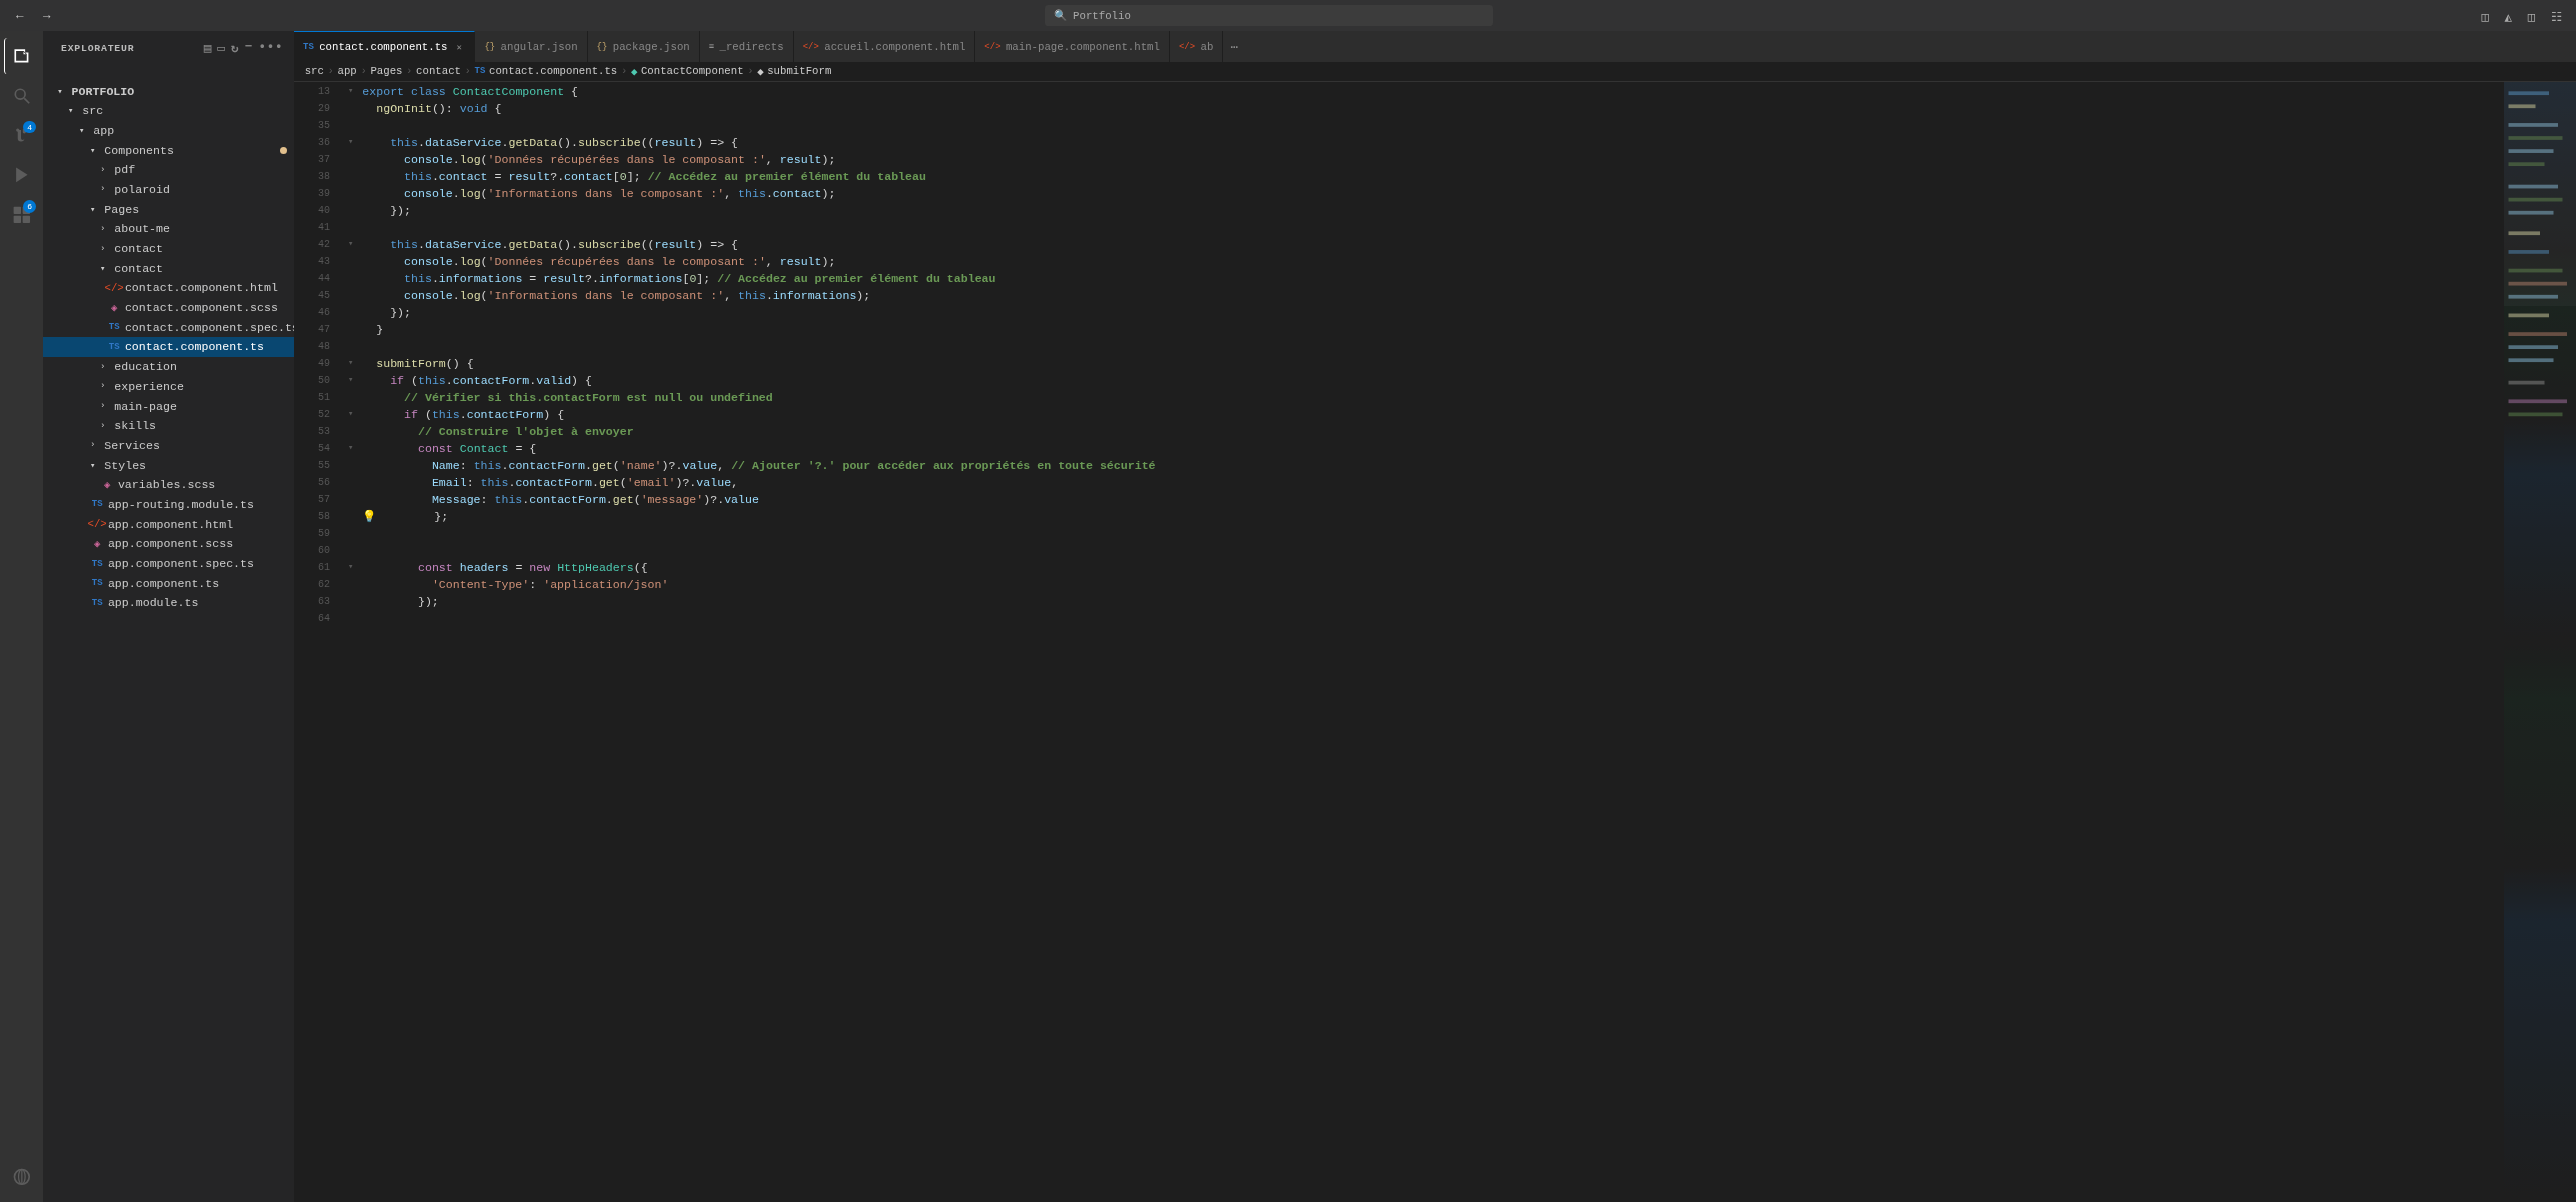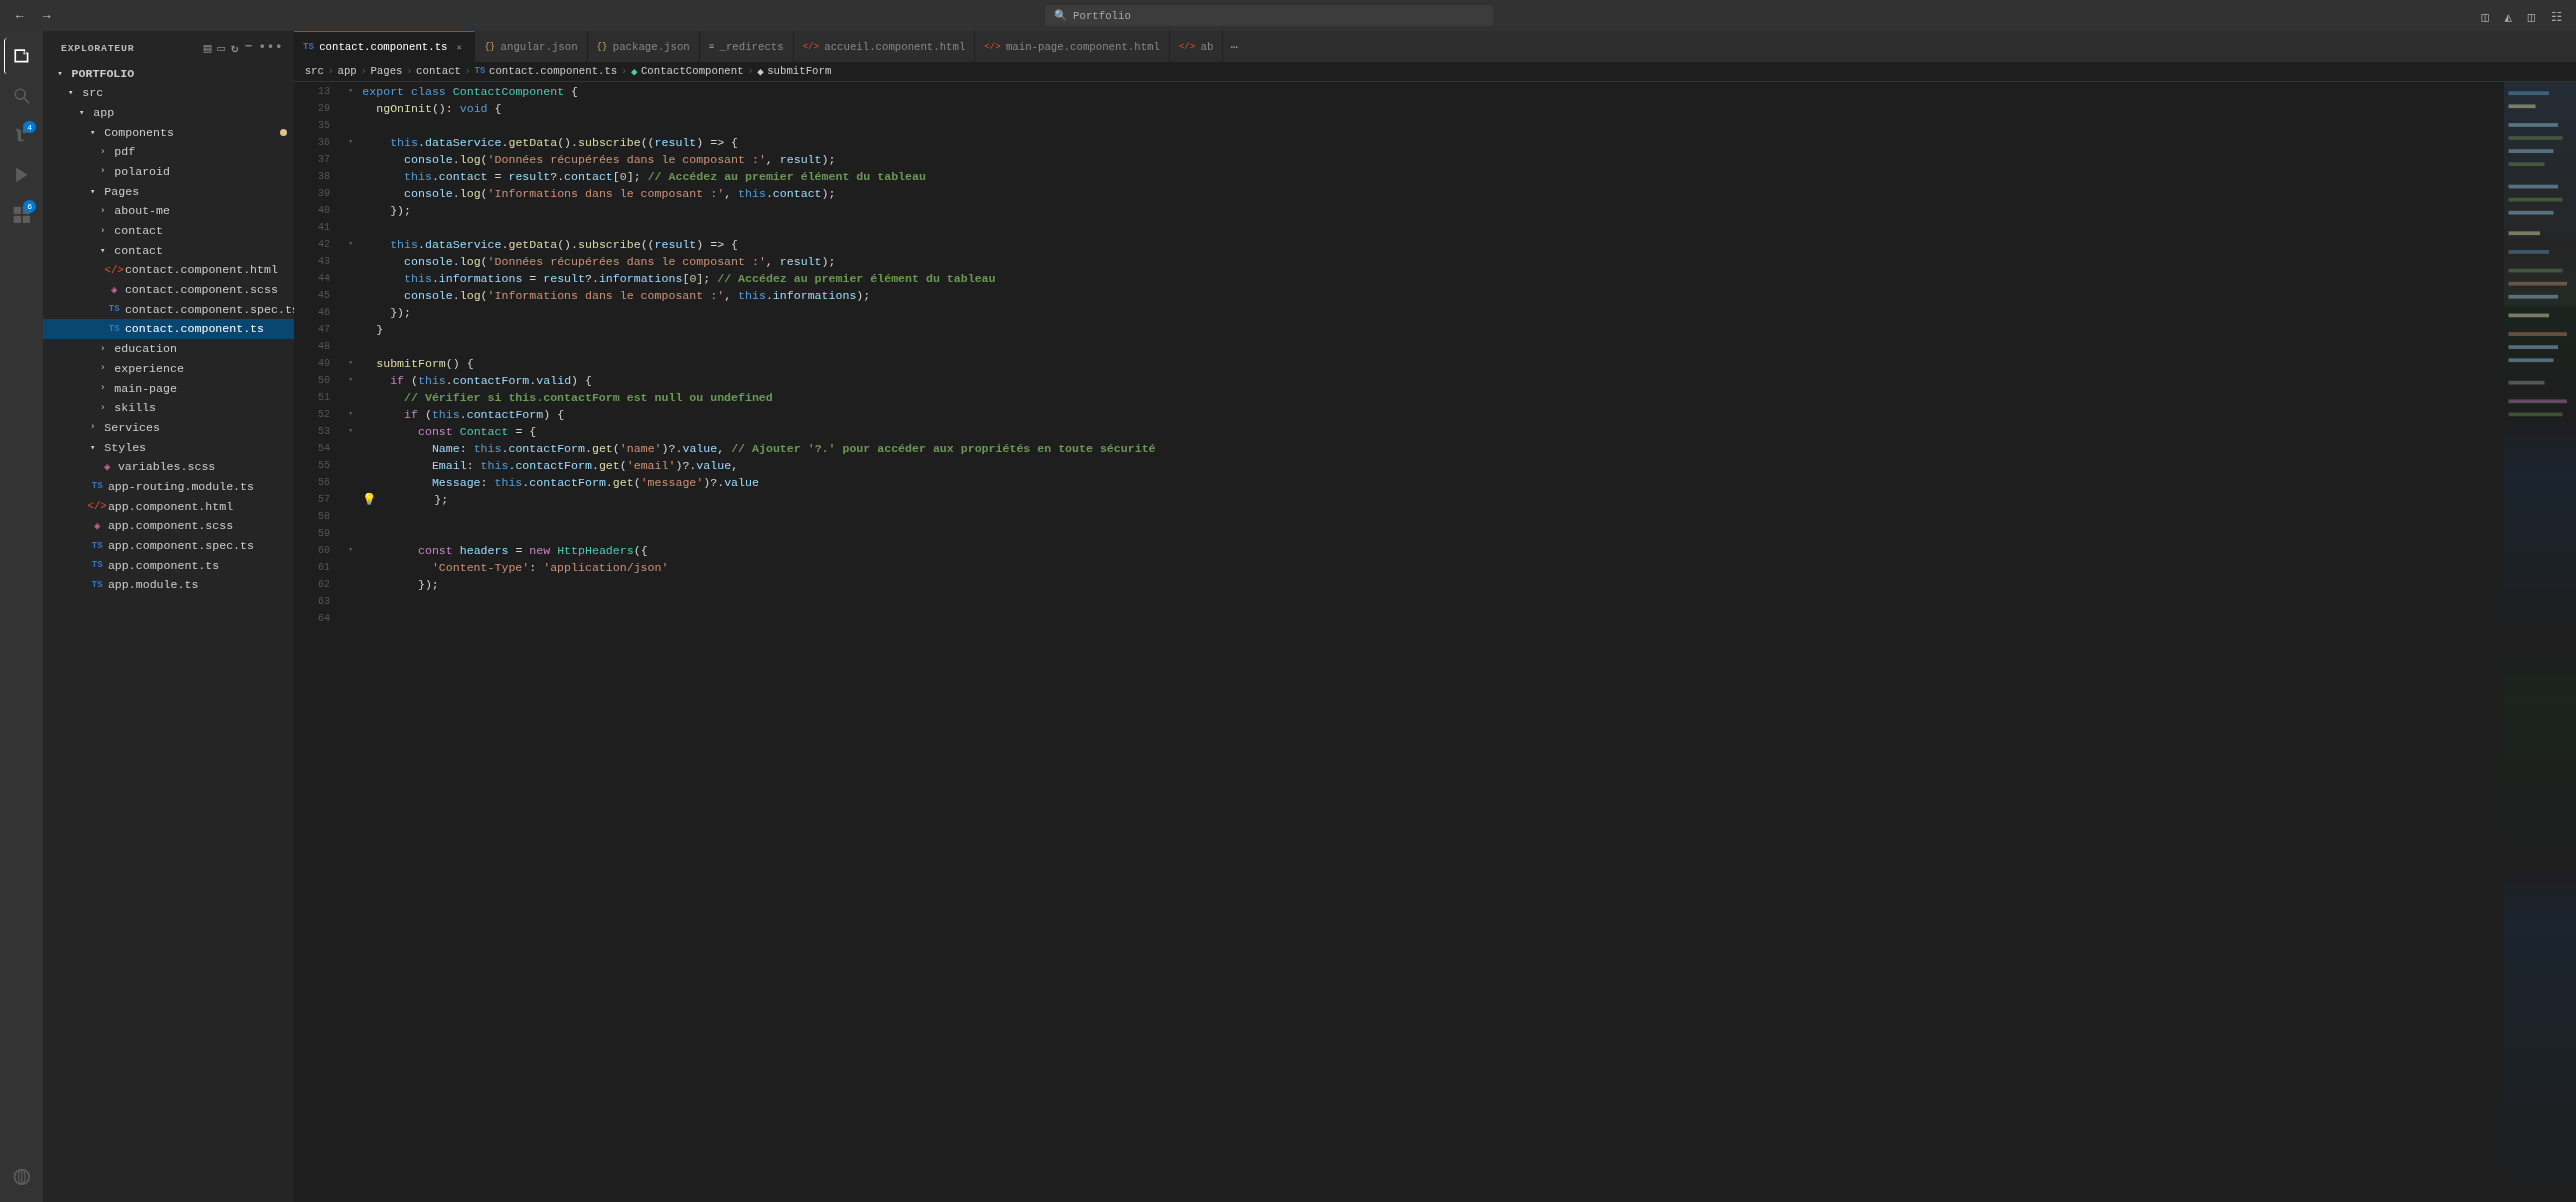--- a/index.html
+++ b/index.html
@@ -105,20 +105,21 @@
 
     
     .sidebar {
       width: 251px;
       background: #252526;
       display: flex;
       flex-direction: column;
       flex-shrink: 0;
       overflow-y: auto;
       overflow-x: hidden;
+      gap: 18px;
     }
     .sidebar-header {
       display: flex;
       align-items: center;
       justify-content: space-between;
       padding: 9px 10.7px 7.2px 18px;
       color: #bbb;
       font-size: 9.8px;
       font-weight: 700;
       letter-spacing: 0.08em;
@@ -711,20 +712,24 @@
         <div class="code-line">
           <span class="fold-arrow"> </span>
           <span class="plain">      </span><span class="cmt">// Vérifier si this.contactForm est null ou undefined</span>
         </div>
 
         <div class="code-line">
           <span class="fold-arrow">▾</span>
           <span class="plain">      </span><span class="kw2">if</span><span class="plain"> (</span><span class="kw">this</span><span class="plain">.</span><span class="prop">contactForm</span><span class="plain">) {</span>
         </div>
 
+        <div class="code-line">
+          <span class="fold-arrow"> </span>
+          <span class="plain">        </span><span class="cmt">// Construire l'objet à envoyer</span>
+        </div>
 
         <div class="code-line">
           <span class="fold-arrow">▾</span>
           <span class="plain">        </span><span class="kw2">const</span><span class="plain"> </span><span class="cls">Contact</span><span class="plain"> = {</span>
         </div>
 
         <div class="code-line">
           <span class="fold-arrow"> </span>
           <span class="plain">          </span><span class="prop">Name</span><span class="plain">: </span><span class="kw">this</span><span class="plain">.</span><span class="prop">contactForm</span><span class="plain">.</span><span class="fn">get</span><span class="plain">(</span><span class="str">'name'</span><span class="plain">)?.</span><span class="prop">value</span><span class="plain">, </span><span class="cmt">// Ajouter '?.' pour accéder aux propriétés en toute sécurité</span>
         </div>

